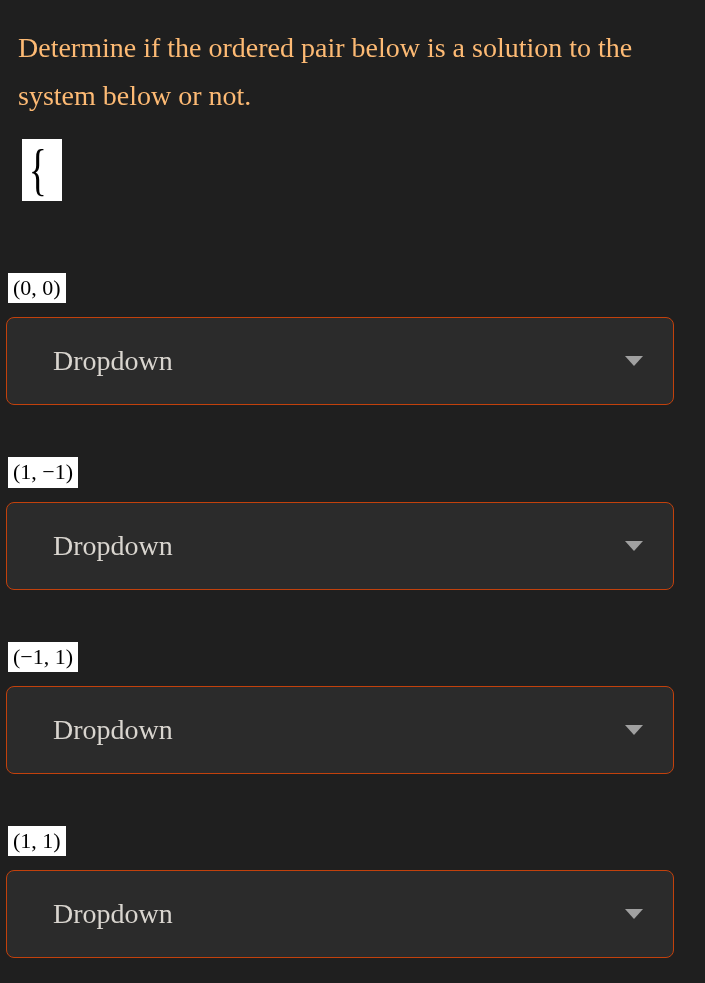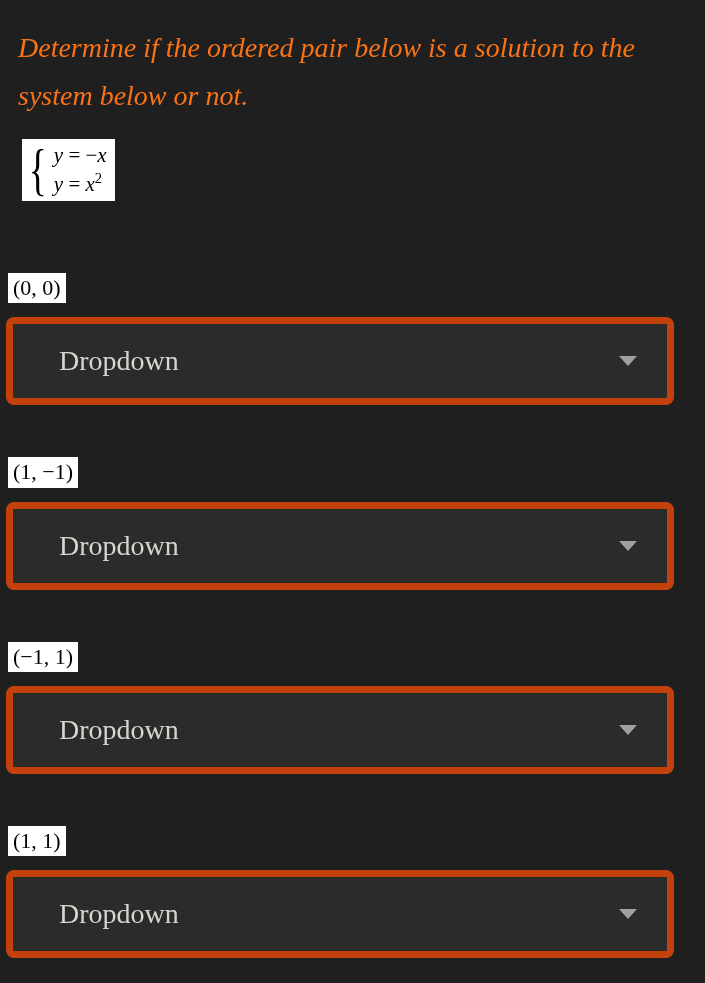--- a/index.html
+++ b/index.html
@@ -9,23 +9,22 @@
     font-family: Georgia, 'Times New Roman', serif;
     width: 705px;
     height: 983px;
     overflow: hidden;
     padding: 0;
   }
   .question-text {
     font-size: 28px;
     line-height: 1.7;
     padding: 24px 18px 18px 18px;
-    color: #f97316;
+    color: #fdba74;
     font-weight: 400;
-    font-style: italic;
   }
   .system-box {
     background: #ffffff;
     color: #000000;
     display: inline-block;
     margin-left: 22px;
     margin-top: 2px;
     padding: 2px 8px 2px 2px;
     font-family: 'Cambria Math', 'Times New Roman', serif;
     font-size: 22px;
@@ -68,21 +67,21 @@
     margin-left: 2px;
     margin-bottom: 14px;
     line-height: 1.1;
   }
   .minus { font-family: 'Cambria Math', serif; }
 
   .dropdown {
     width: 668px;
     height: 88px;
     background: #2b2b2b;
-    border: 7px solid #c2410c;
+    border: 1px solid #c2410c;
     border-radius: 8px;
     display: flex;
     align-items: center;
     justify-content: space-between;
     padding: 0 30px 0 46px;
     cursor: pointer;
     margin-left: 0;
   }
   .dropdown-label {
     font-size: 28px;
@@ -100,28 +99,20 @@
 </head>
 <body>
 
 
 
 <div class="question-text">Determine if the ordered pair below is a solution to the system below or not.</div>
 
 <div class="system-box">
   <div class="system-inner">
     <span class="brace">{</span>
-    <div class="eqs">
-      <div class="eq">
-        <span>y</span><span class="norm"> = </span><span class="norm minus">−</span><span>x</span>
-      </div>
-      <div class="eq">
-        <span>y</span><span class="norm"> = </span><span>x</span><span class="sup norm">2</span>
-      </div>
-    </div>
   </div>
 </div>
 
 <div class="answers">
 
   <div class="ans-block">
     <div class="pair-chip">(0, 0)</div>
     <div class="dropdown">
       <span class="dropdown-label">Dropdown</span>
       <span class="chevron"></span>

